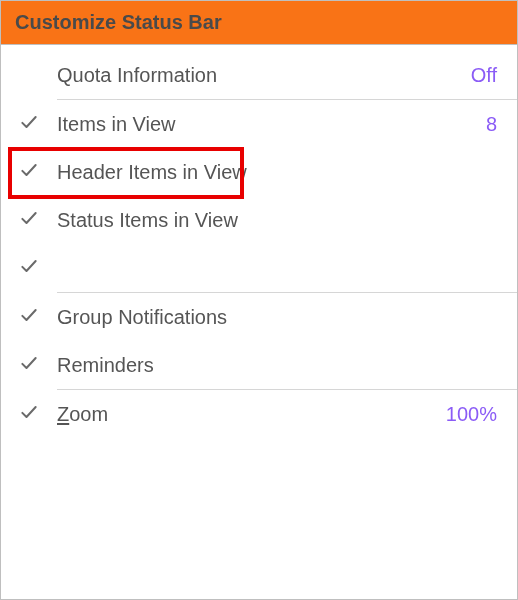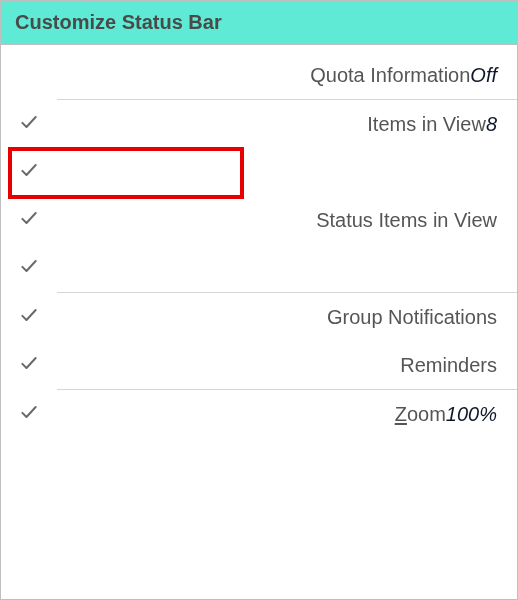--- a/index.html
+++ b/index.html
@@ -10,54 +10,52 @@
     background: #f8f8f8;
     color: #444;
   }
   .panel {
     width: 518px;
     height: 600px;
     background: #fff;
     border: 1px solid #bfbfbf;
   }
   .header {
-    background: #5eead4;
+    background: #f97316;
     border-bottom: 1px solid #bfbfbf;
     padding: 10px 14px 10px 14px;
     font-weight: 600;
     font-size: 20px;
     color: #4a4a4a;
   }
   .list {
     padding: 6px 0 6px 0;
   }
   .row {
     display: flex;
     align-items: center;
     height: 48px;
-    text-align: right;
   }
   .check-col {
     width: 56px;
     display: flex;
     align-items: center;
     justify-content: center;
     flex: 0 0 56px;
   }
   .label-col {
     flex: 1 1 auto;
     font-size: 20px;
     color: #555;
   }
   .value-col {
     flex: 0 0 auto;
     padding-right: 20px;
     font-size: 20px;
-    color: #0f172a;
-    font-style: italic;
+    color: #8b5cf6;
   }
   .sep-wrap {
     display: flex;
   }
   .sep-spacer {
     width: 56px;
     flex: 0 0 56px;
   }
   .sep {
     flex: 1 1 auto;
@@ -109,20 +107,21 @@
         </div>
         <div class="label-col"><span></span><span>Items in View</span></div>
         <div class="value-col">8</div>
       </div>
       <div class="row" id="row-header-items">
         <div class="check-col">
           <span class="check-icon"><svg viewBox="0 0 24 24">
               <polyline points="4 13 9 18 20 6"></polyline>
             </svg></span>
         </div>
+        <div class="label-col"><span></span><span>Header Items in View</span></div>
         <div class="value-col"></div>
       </div>
       <div class="row" id="row-unread-items">
         <div class="check-col">
           <span class="check-icon"><svg viewBox="0 0 24 24">
               <polyline points="4 13 9 18 20 6"></polyline>
             </svg></span>
         </div>
         <div class="label-col"><span></span><span>Status Items in View</span></div>
         <div class="value-col"></div>

